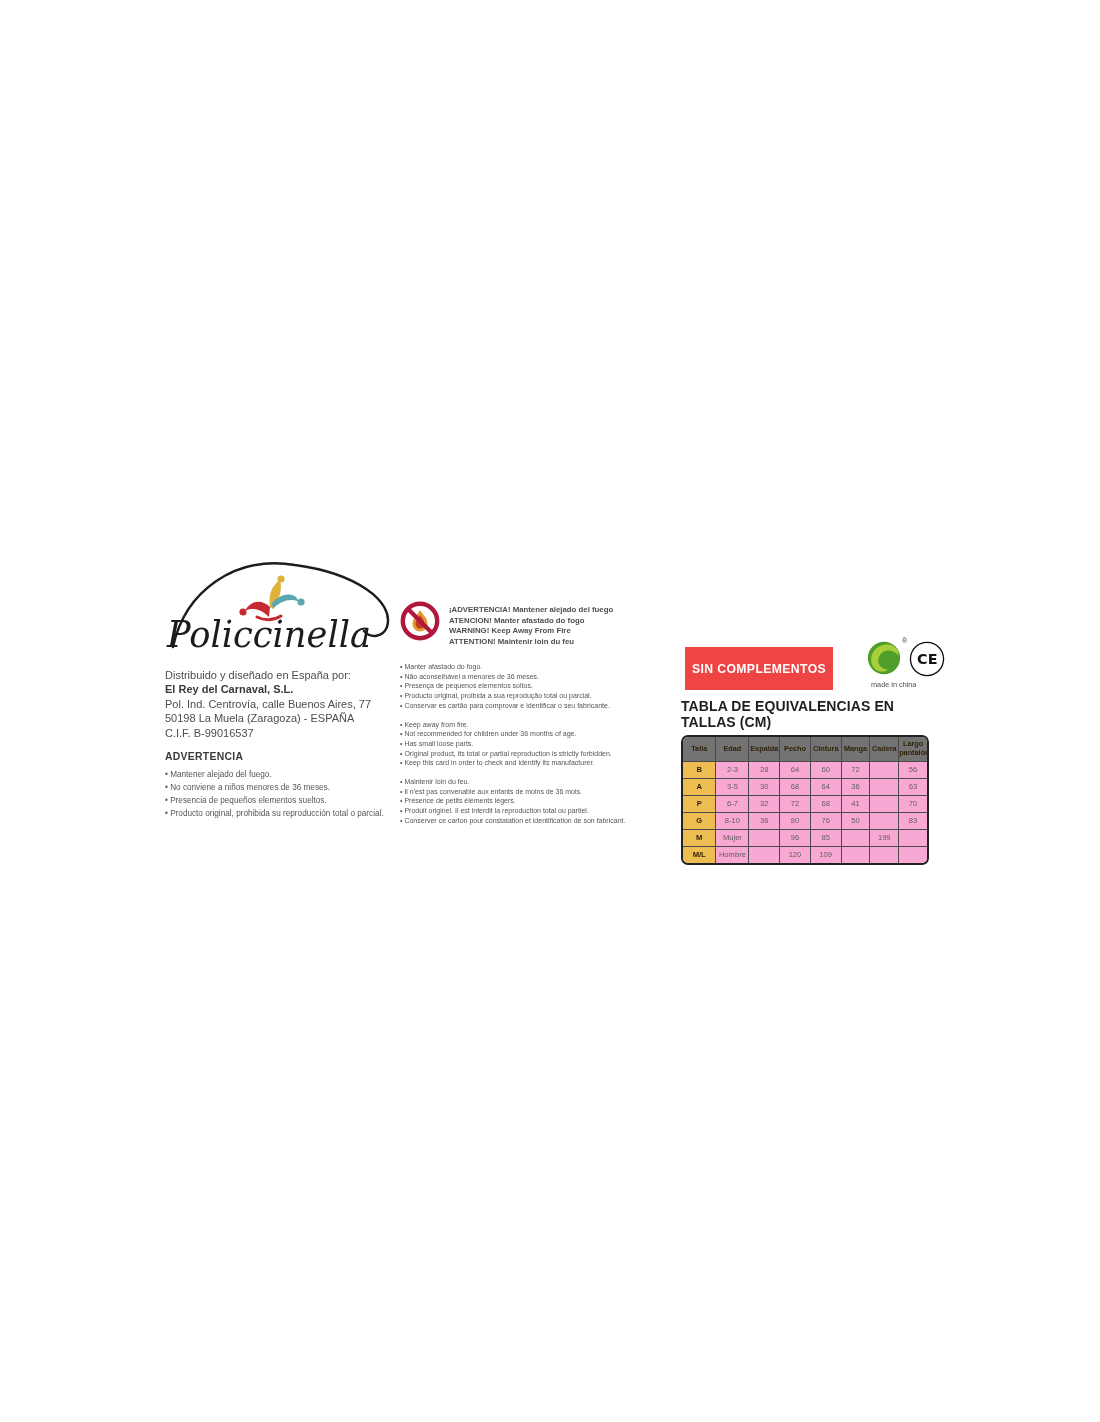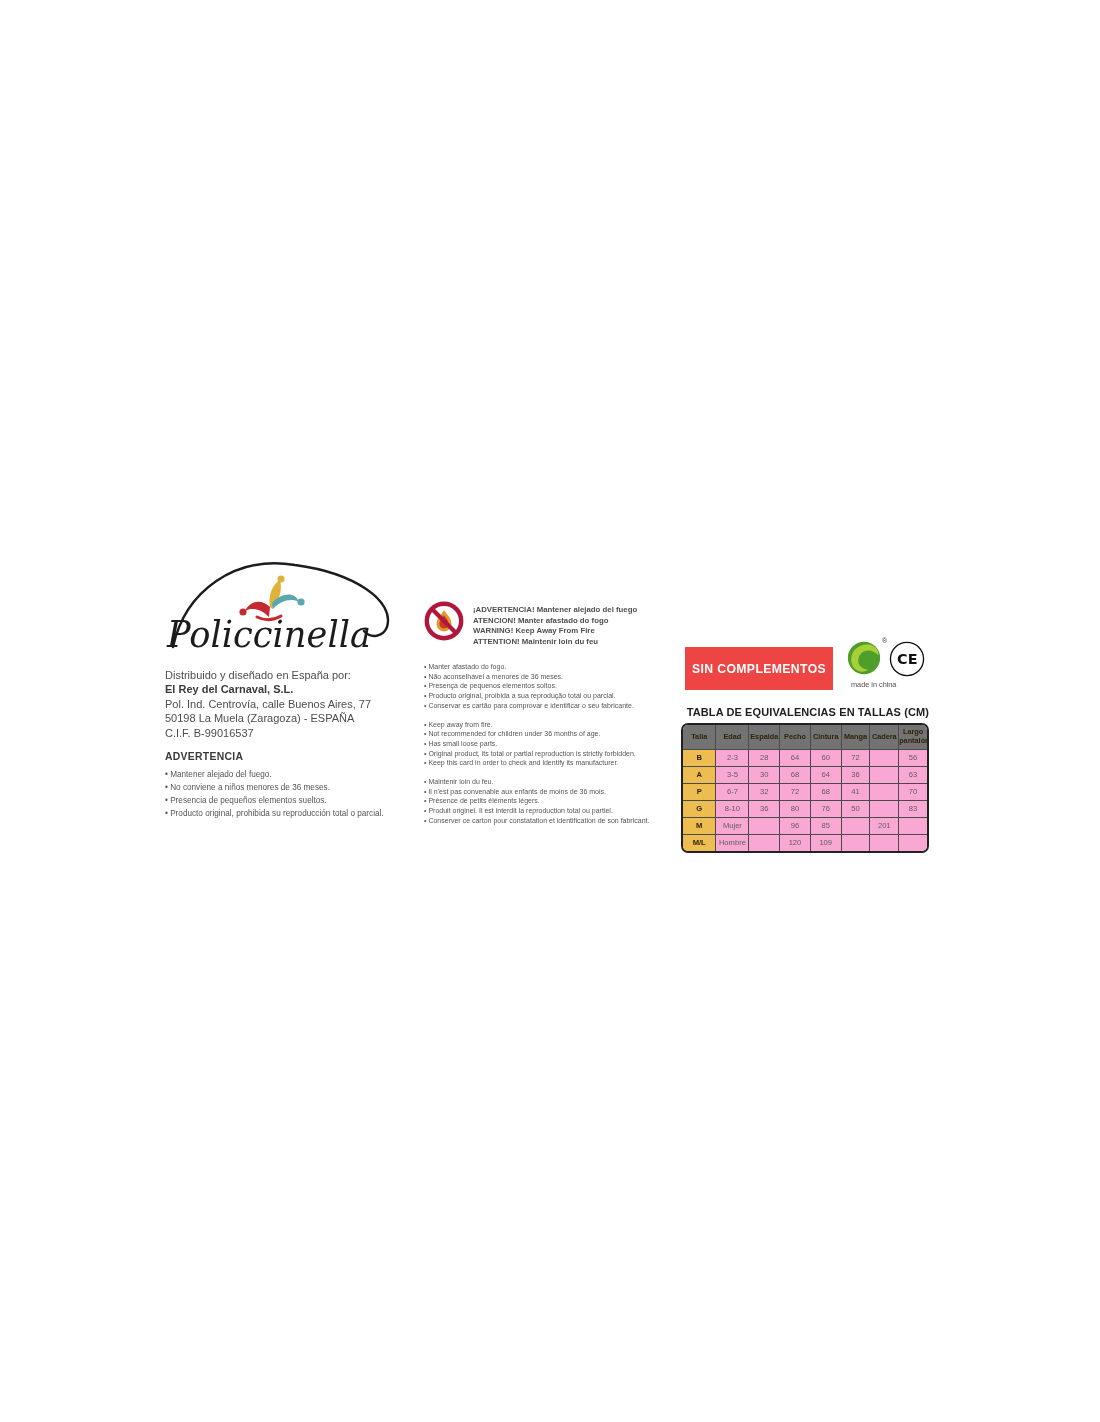--- a/index.html
+++ b/index.html
@@ -14,42 +14,42 @@
   .left-col { position:absolute; left:165px; top:561px; width:258px; }
   .logo-svg { display:block; width:256px; height:100px; }
   .dist-block { margin-top:7px; font-size:11px; line-height:14.4px; color:#4d4d4d; }
   .company { font-weight:bold; color:#3a3a3a; }
   .adv-title { margin-top:11px; font-size:10.4px; font-weight:bold; color:#3a3a3a; letter-spacing:.3px; }
   ul.bullets { list-style:none; }
   .left-bullets { margin-top:6px; font-size:8.2px; line-height:13px; color:#555; width:252px; }
   ul.bullets li::before { content:"\2022  "; }
 
   
-  .mid-col { position:absolute; left:424px; top:601px; width:250px; }
+  .mid-col { position:absolute; left:400px; top:601px; width:250px; }
   .warn-head { display:flex; gap:9px; min-height:48px; }
   .no-fire { width:40px; height:40px; flex:0 0 40px; }
   .warn-lines { padding-top:4px; font-size:7.8px; font-weight:bold; line-height:10.6px; color:#4f4f4f; }
   .mid-list { font-size:7px; line-height:9.7px; color:#555; }
   .mid-list.first { margin-top:13px; }
   .mid-list + .mid-list { margin-top:9px; }
 
   
   .right-col { position:absolute; left:681px; top:637px; width:248px; }
   .rc-top { position:relative; height:53px; }
   .banner {
     position:absolute; left:4px; top:10px; width:148px; height:43px;
     background:#ef4444; color:#ffffff; font-size:12.2px; font-weight:bold;
     letter-spacing:.4px; display:flex; align-items:center; justify-content:center;
   }
-  .logos { position:absolute; left:164px; top:0; width:80px; height:53px; }
+  .logos { position:absolute; left:184px; top:0; width:80px; height:53px; }
   .green-dot { position:absolute; left:2px; top:4px; width:34px; height:34px; }
   .reg-mark { position:absolute; left:37px; top:0; font-size:7px; color:#444; }
   .ce-mark { position:absolute; left:44px; top:4px; width:36px; height:36px; }
   .made-in { position:absolute; left:6px; top:43px; width:80px; font-size:7.3px; color:#4d4d4d; }
-  .table-title { margin-top:16px; font-size:11px; font-weight:bold; color:#1e1e1e; letter-spacing:.1px;text-align:right; }
+  .table-title { margin-top:8px; font-size:14px; font-weight:bold; color:#1e1e1e; letter-spacing:.1px; }
   .table-wrap { margin-top:5px; border:2px solid #222; border-radius:7px; overflow:hidden; background:#fff; }
   table.sizes { width:100%; border-collapse:collapse; table-layout:fixed; }
   table.sizes th, table.sizes td { border:1px solid #4a4a4a; text-align:center; vertical-align:middle; }
   table.sizes th {
     background:#737373; color:#30230a; font-size:7.3px; line-height:8.4px;
     font-weight:bold; padding:3px 0; height:24px;
   }
   table.sizes td { height:17px; font-size:7.6px; color:#5e5e5e; background:#f9a8d4; }
   table.sizes td.talla-cell { background:#edbd52; color:#30230a; font-weight:bold; font-size:7.6px; }
   
@@ -217,21 +217,21 @@
               <td></td>
               <td>83</td>
             </tr>
             <tr>
               <td class="talla-cell">M</td>
               <td>Mujer</td>
               <td></td>
               <td>96</td>
               <td>85</td>
               <td></td>
-              <td>201</td>
+              <td>199</td>
               <td></td>
             </tr>
             <tr>
               <td class="talla-cell">M/L</td>
               <td>Hombre</td>
               <td></td>
               <td>120</td>
               <td>109</td>
               <td></td>
               <td></td>

